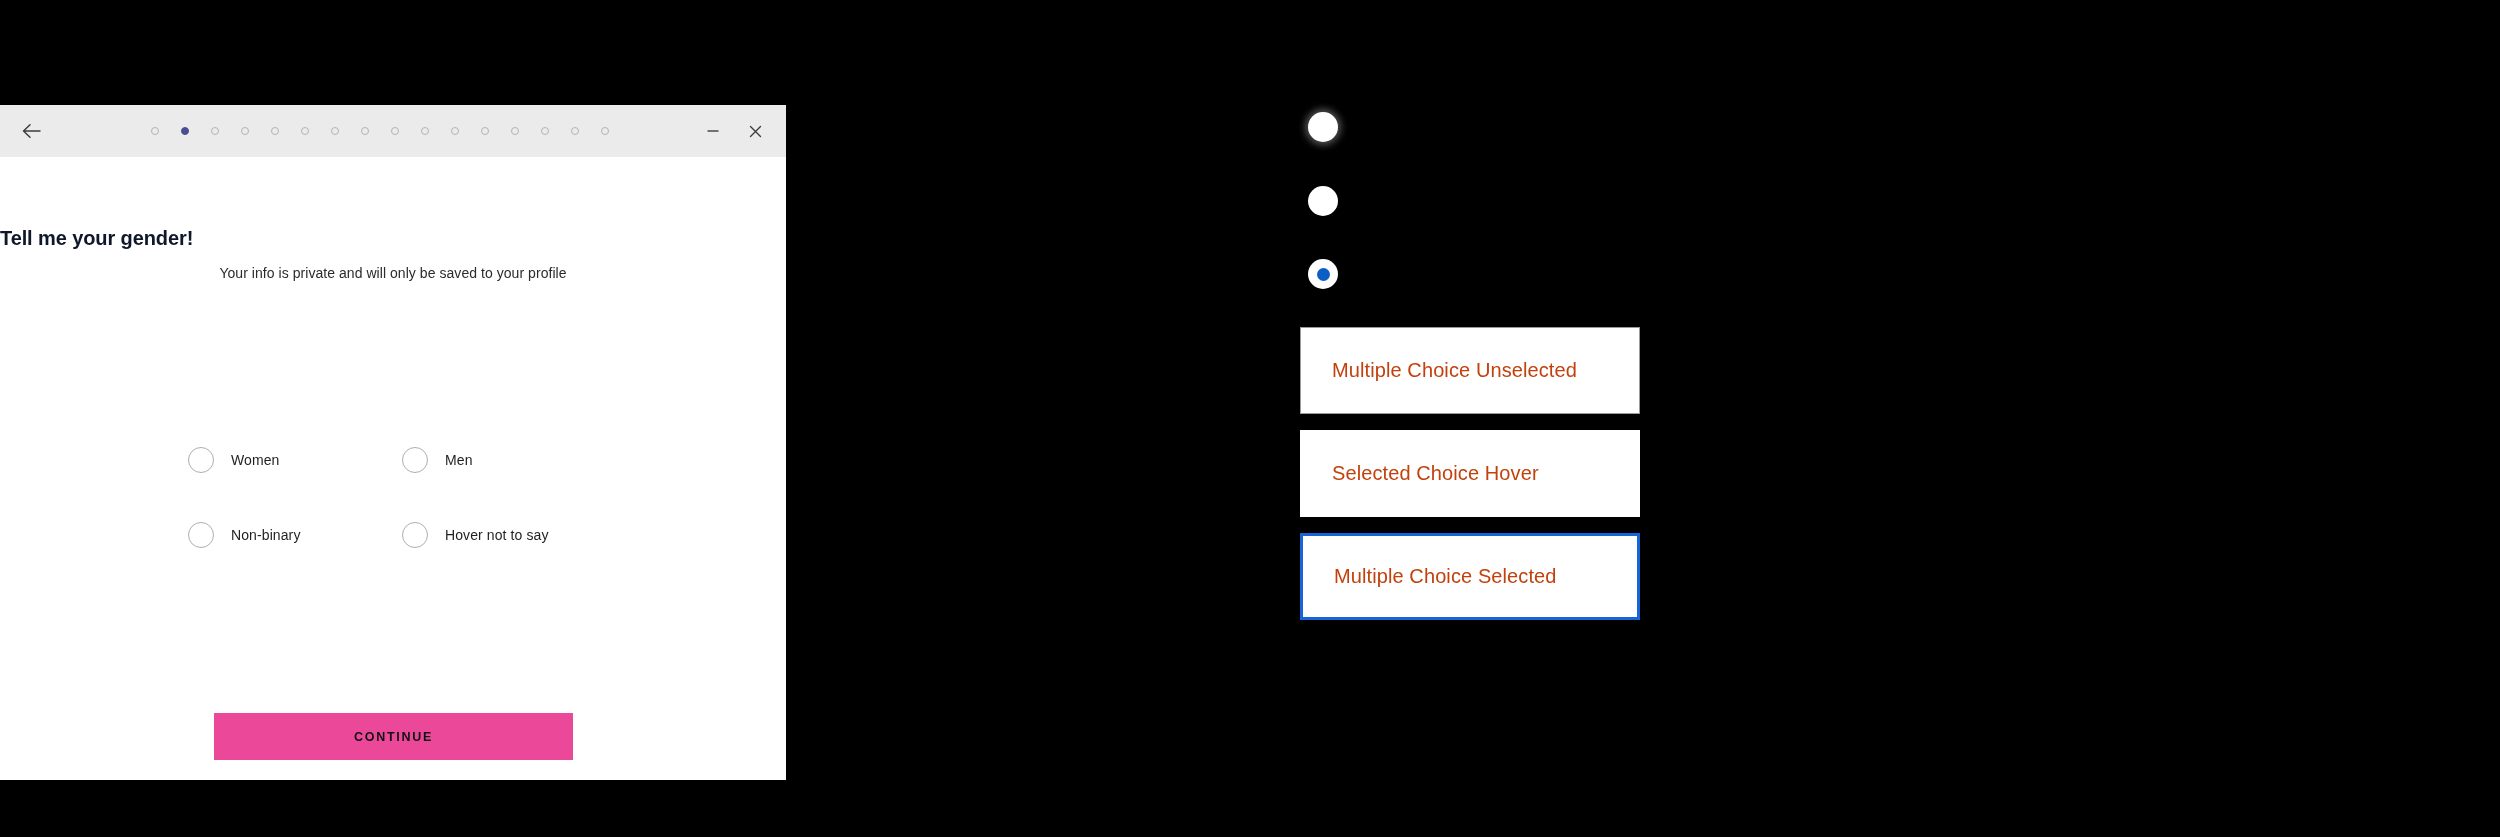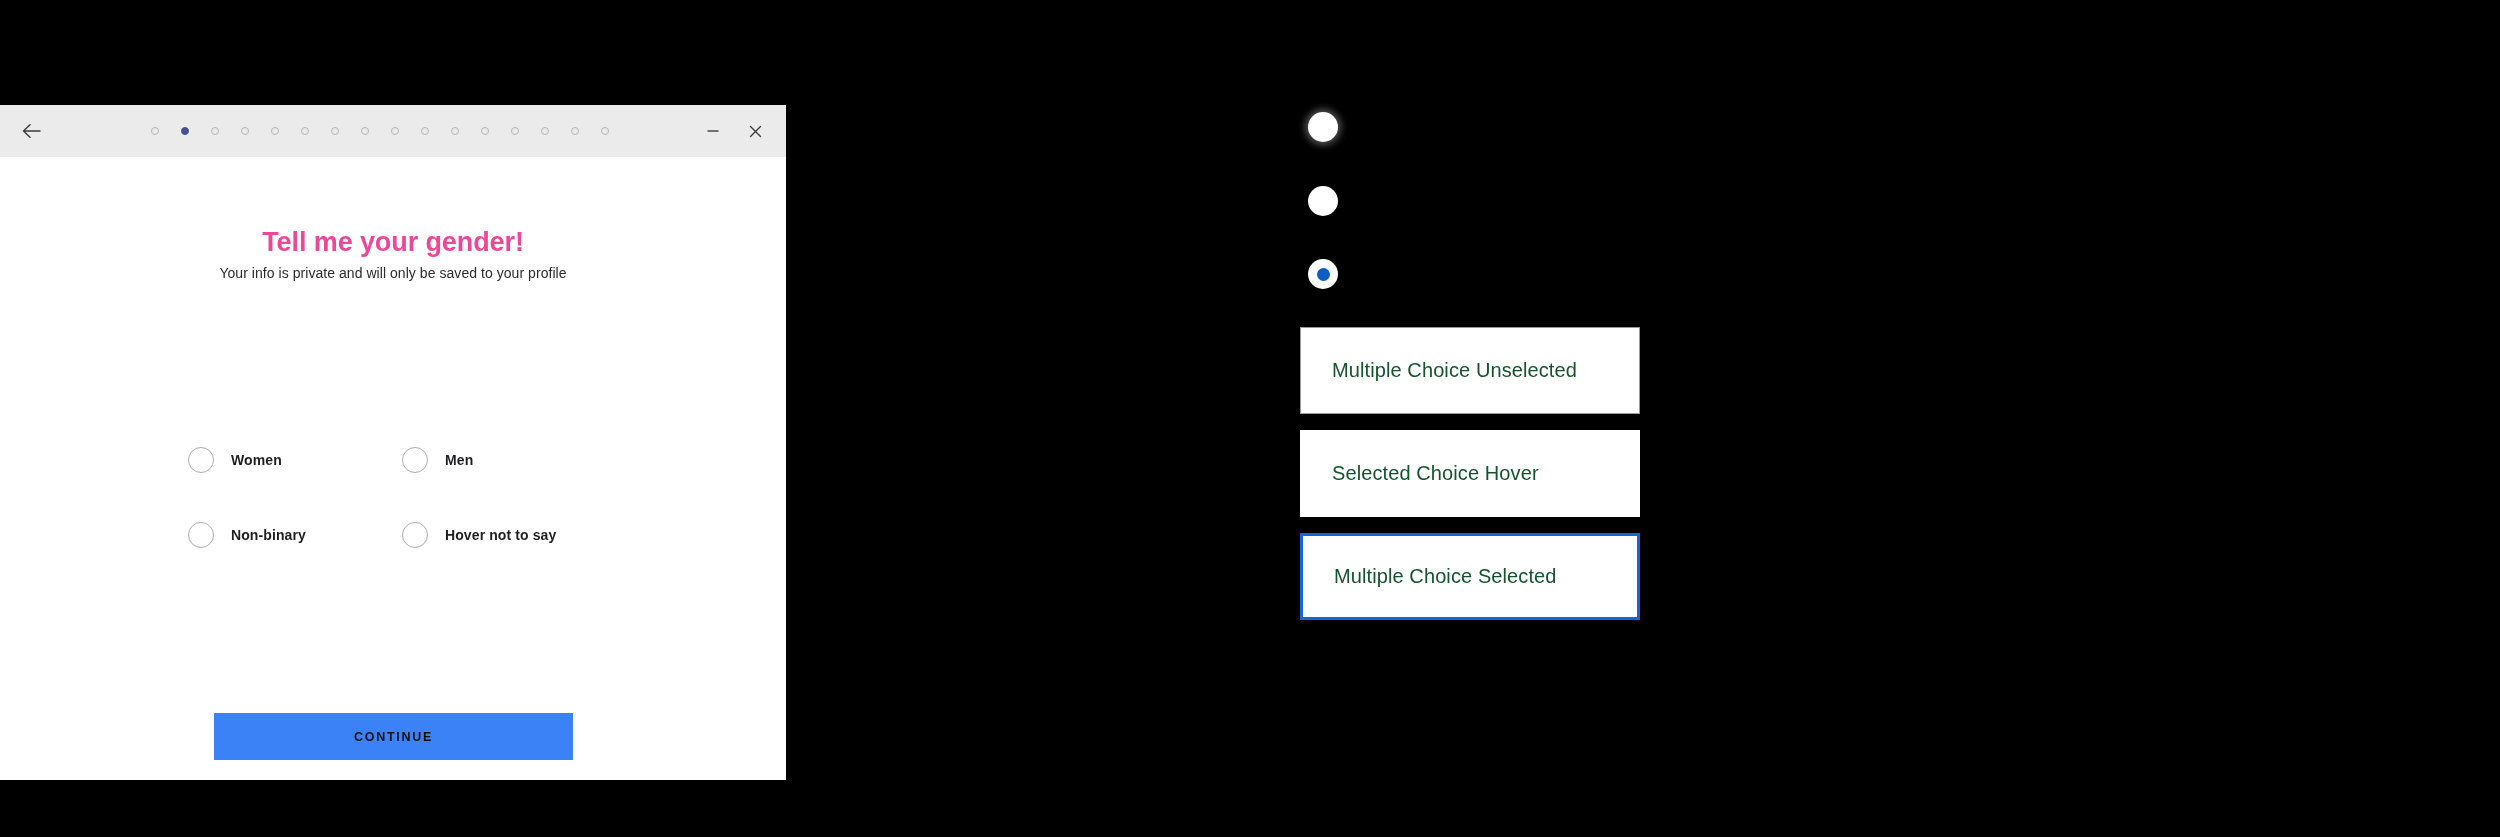--- a/index.html
+++ b/index.html
@@ -105,24 +105,23 @@
     height: 623px;
     background: #ffffff;
     padding-top: 0;
   }
 
   #headline {
     position: absolute;
     left: 0;
     right: 0;
     top: 70px;
-    text-align: center;
-    font-size: 27px;
+    font-size: 20px;
     font-weight: 700;
-    color: #ec4899;
+    color: #0f172a;
     letter-spacing: -0.1px;
   }
 
   #subhead {
     position: absolute;
     left: 0;
     right: 0;
     top: 108px;
     text-align: center;
     font-size: 14px;
@@ -132,21 +131,20 @@
   }
 
   #options-grid {
     position: absolute;
     left: 188px;
     top: 290px;
     width: 430px;
     display: grid;
     grid-template-columns: 214px 214px;
     grid-row-gap: 49px;
-    font-weight: bold;
   }
 
   .option {
     display: flex;
     align-items: center;
     gap: 17px;
     cursor: pointer;
   }
   .option-radio {
     flex: 0 0 auto;
@@ -162,21 +160,21 @@
     letter-spacing: 0.1px;
     white-space: nowrap;
   }
 
   #continue-button {
     position: absolute;
     left: 214px;
     top: 556px;
     width: 359px;
     height: 47px;
-    background: #3b82f6;
+    background: #ec4899;
     border: none;
     color: #111114;
     font-family: "Liberation Sans", sans-serif;
     font-size: 12.5px;
     font-weight: 700;
     letter-spacing: 1.7px;
     cursor: pointer;
     display: flex;
     align-items: center;
     justify-content: center;
@@ -227,21 +225,21 @@
     width: 340px;
     height: 87px;
     background: #ffffff;
     display: flex;
     align-items: center;
     cursor: pointer;
   }
   .mc-box .mc-label {
     padding-left: 31px;
     font-size: 20px;
-    color: #14532d;
+    color: #c2410c;
     letter-spacing: 0.1px;
     font-weight: 400;
   }
   .mc-box.mc-unselected {
     top: 231px;
     border: 1.3px solid #9a9a9a;
   }
   .mc-box.mc-hover {
     top: 334px;
     border: 1.3px solid #ffffff;

